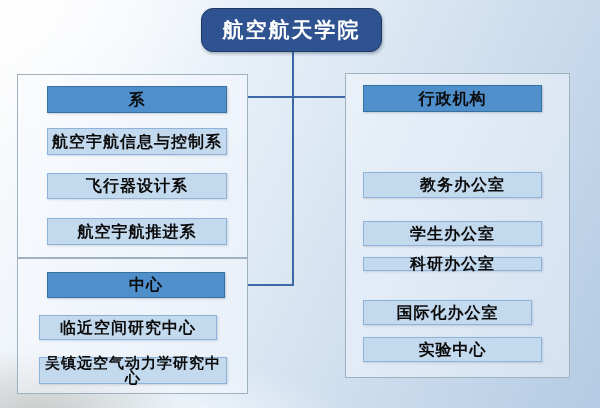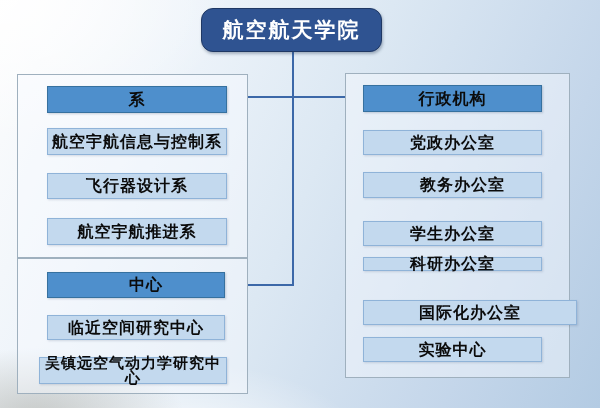--- a/index.html
+++ b/index.html
@@ -53,24 +53,23 @@
   <div class="container" style="left:345px;top:73px;width:225px;height:305px;"></div>
 
   <div class="box title-box" style="left:201px;top:8px;width:181px;height:44px;border-radius:12px;">航空航天学院</div>
 
   <div class="box hdr-box" style="left:47px;top:86px;width:180px;height:27px;">系</div>
   <div class="box item-box" style="left:47px;top:128px;width:180px;height:27px;">航空宇航信息与控制系</div>
   <div class="box item-box" style="left:47px;top:173px;width:180px;height:26px;">飞行器设计系</div>
   <div class="box item-box" style="left:47px;top:218px;width:180px;height:27px;">航空宇航推进系</div>
 
   <div class="box hdr-box" style="left:47px;top:272px;width:178px;height:26px;padding-left:20px;">中心</div>
-  <div class="box item-box" style="left:47px;top:315px;width:178px;height:25px;">临近空间研究中心</div>
+  <div class="box item-box" style="left:39px;top:315px;width:178px;height:25px;">临近空间研究中心</div>
   <div class="box item-box" style="left:39px;top:357px;width:188px;height:27px;font-size:15px;">吴镇远空气动力学研究中心</div>
 
   <div class="box hdr-box" style="left:363px;top:85px;width:179px;height:27px;">行政机构</div>
-  <div class="box item-box" style="left:363px;top:130px;width:179px;height:25px;">党政办公室</div>
   <div class="box item-box" style="left:363px;top:172px;width:179px;height:26px;padding-left:20px;">教务办公室</div>
   <div class="box item-box" style="left:363px;top:213px;width:179px;height:25px;margin-top:8px;">学生办公室</div>
   <div class="box item-box" style="left:363px;top:257px;width:179px;height:14px;">科研办公室</div>
-  <div class="box item-box" style="left:363px;top:300px;width:214px;height:25px;">国际化办公室</div>
+  <div class="box item-box" style="left:363px;top:300px;width:169px;height:25px;">国际化办公室</div>
   <div class="box item-box" style="left:363px;top:337px;width:179px;height:25px;">实验中心</div>
 
 </div>
 
 </body></html>

